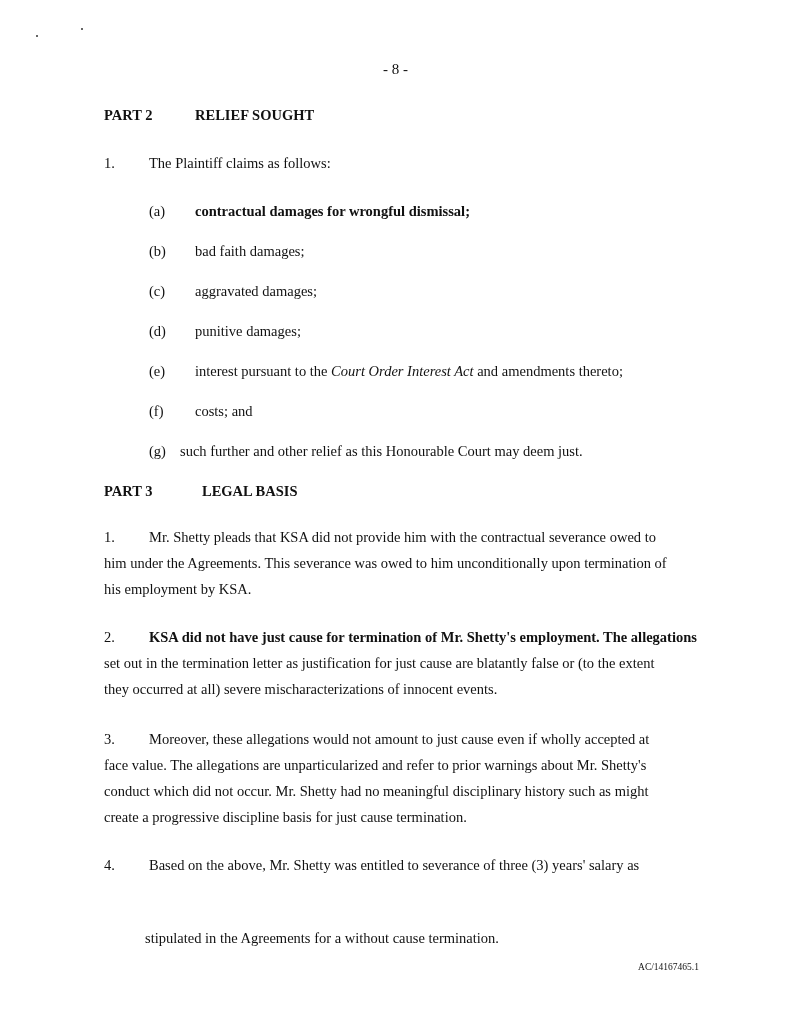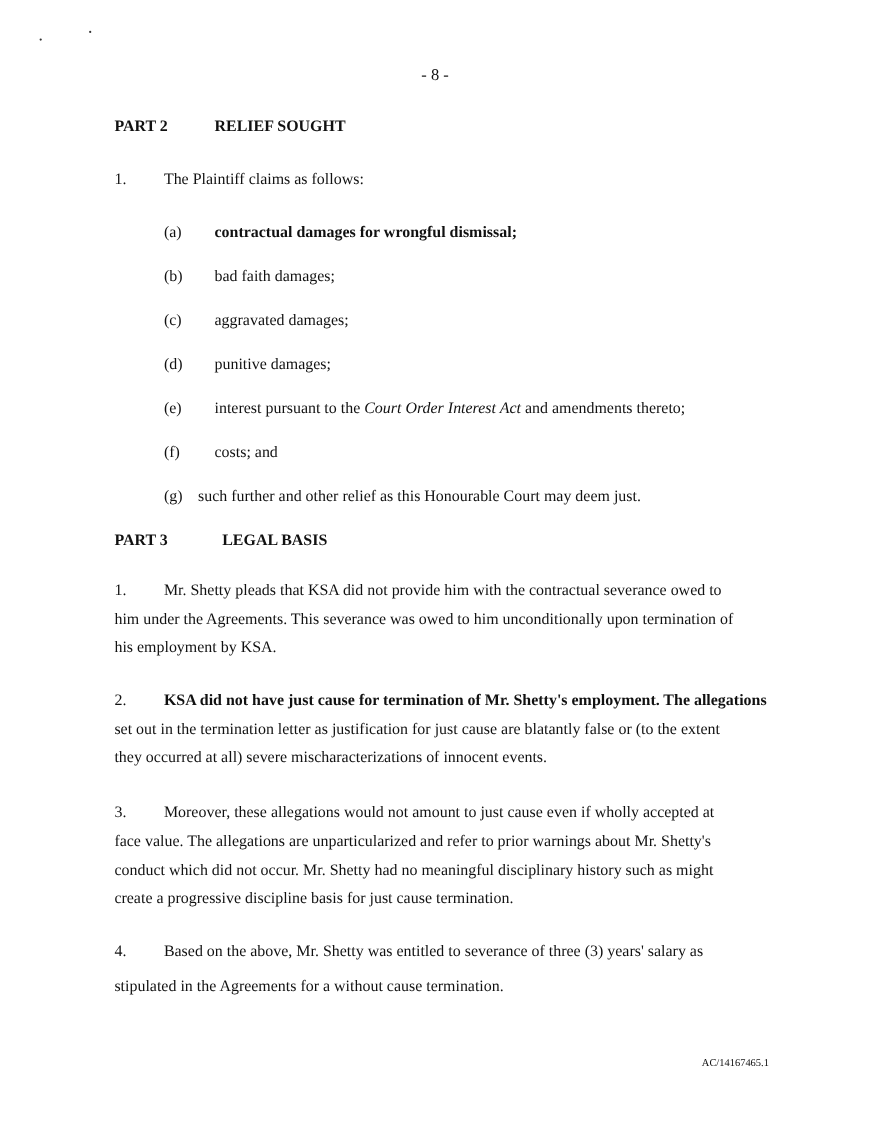--- a/index.html
+++ b/index.html
@@ -71,16 +71,16 @@
   <div class="abs" style="left:104px;top:731px;">3.</div>
   <div class="abs" style="left:149px;top:731px;">Moreover, these allegations would not amount to just cause even if wholly accepted at</div>
   <div class="para-line" style="top:757px;">face value. The allegations are unparticularized and refer to prior warnings about Mr. Shetty's</div>
   <div class="para-line" style="top:783px;">conduct which did not occur. Mr. Shetty had no meaningful disciplinary history such as might</div>
   <div class="para-line" style="top:809px;">create a progressive discipline basis for just cause termination.</div>
 </div>
 
 <div>
   <div class="abs" style="left:104px;top:857px;">4.</div>
   <div class="abs" style="left:149px;top:857px;">Based on the above, Mr. Shetty was entitled to severance of three (3) years' salary as</div>
-  <div class="para-line" style="top:889px;">stipulated in the Agreements for a without cause termination.</div>
+  <div class="para-line" style="top:930px;margin-left:41px;">stipulated in the Agreements for a without cause termination.</div>
 </div>
 
 <div class="abs footer">AC/14167465.1</div>
 
 </body></html>

